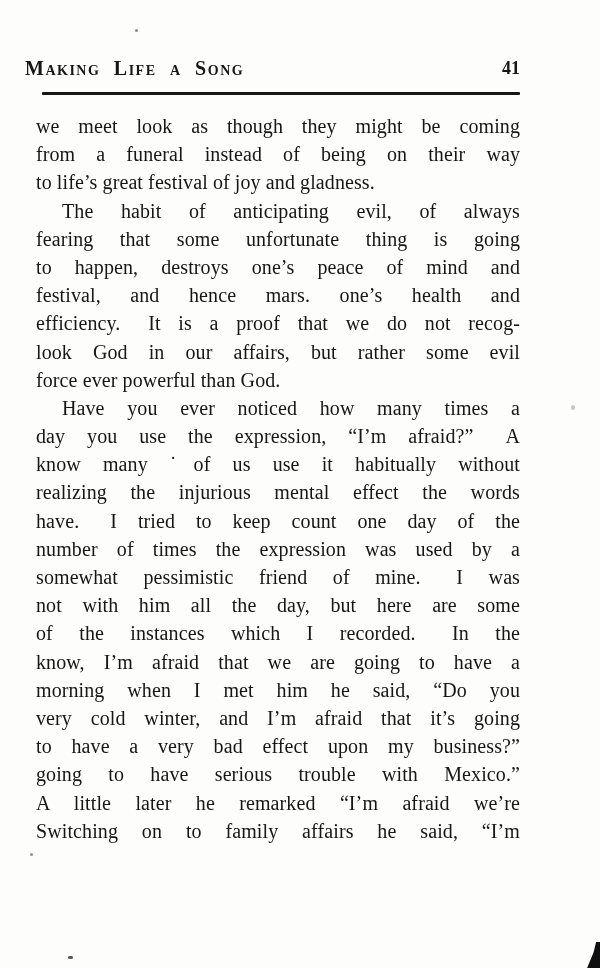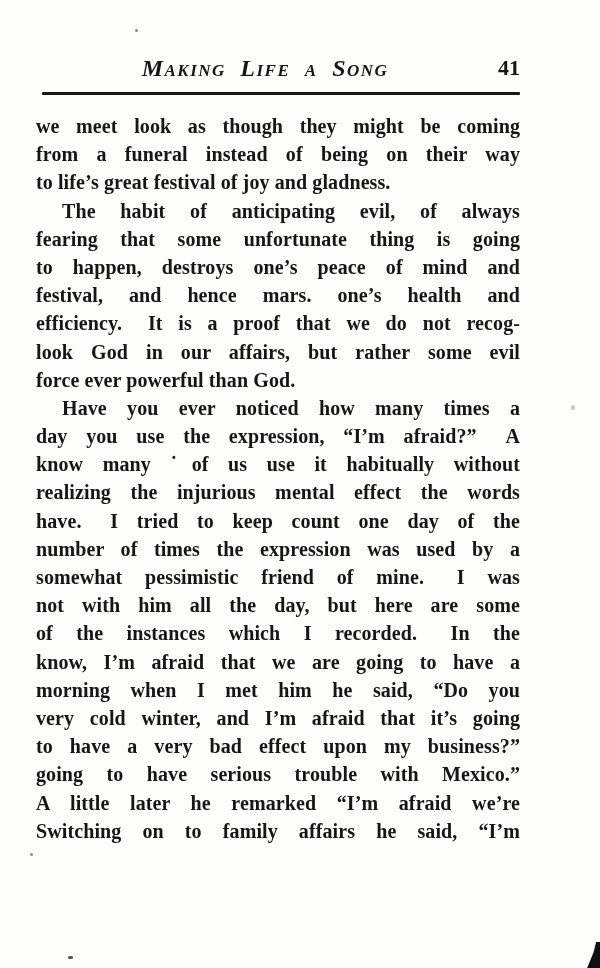--- a/index.html
+++ b/index.html
@@ -22,37 +22,36 @@
     position: absolute;
     left: 40px;
     top: 56px;
     width: 480px;
     height: 28px;
   }
   .running-title {
     position: absolute;
     left: 0;
     right: 0;
-    text-align: center;
+    text-align: left;
     transform: translateX(-15px);
     font-variant: small-caps;
     font-weight: 700;
-    font-size: 24px;
+    font-size: 20px;
     letter-spacing: 1.5px;
     word-spacing: 7px;
     line-height: 24px;
     white-space: nowrap;
-    font-style: italic;
   }
   .page-number {
     position: absolute;
     right: 0;
     top: 0;
     font-weight: 700;
-    font-size: 22px;
+    font-size: 18px;
     line-height: 24px;
   }
   .header-rule {
     position: absolute;
     left: 42px;
     top: 92px;
     width: 478px;
     height: 3px;
     background: #171717;
     border-radius: 1px;
@@ -62,21 +61,21 @@
   .text-block {
     position: absolute;
     left: 36px;
     top: 112px;
     width: 484px;
   }
   .line {
     height: 28.2px;
     line-height: 28.2px;
     font-size: 20px;
-    font-weight: 700;
+    font-weight: 400;
     letter-spacing: 0.1px;
     text-align: justify;
     text-align-last: justify;
     overflow: visible;
   }
   .line.pl {            
     text-align: center;
     text-align-last: left;
   }
   .line.ind {           

